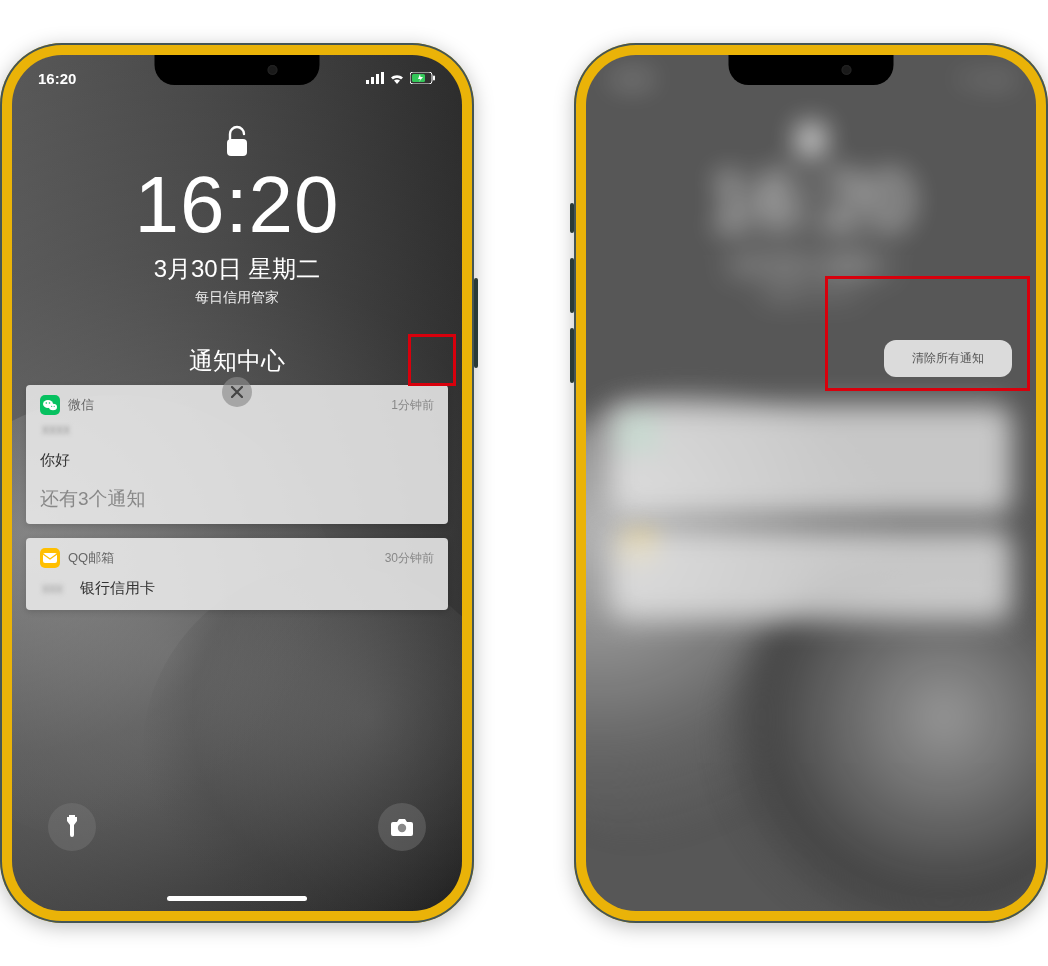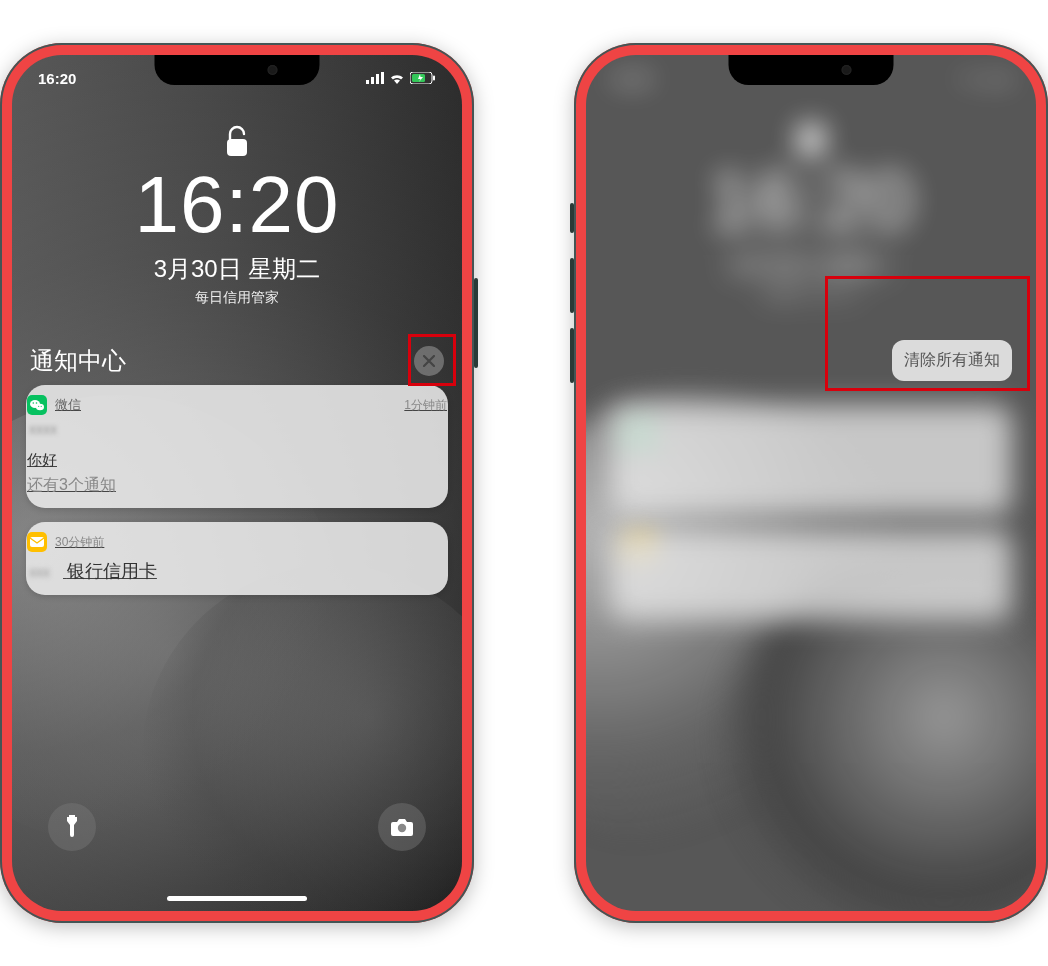--- a/index.html
+++ b/index.html
@@ -10,21 +10,21 @@
     font-family: -apple-system, "Helvetica Neue", Arial, sans-serif;
     display: flex;
     justify-content: center;
     align-items: center;
     gap: 100px;
   }
   .phone {
     width: 508px;
     height: 880px;
     border-radius: 62px;
-    background: #ef4444;
+    background: #eab308;
     padding: 12px;
     position: relative;
     box-shadow: 0 4px 20px rgba(0,0,0,.25), inset 0 0 0 2px #455;
   }
   .side-btn { position:absolute; background:#2a3a37; border-radius:3px; }
   .sb-l1 { left:-4px; top:160px; width:4px; height:30px;}
   .sb-l2 { left:-4px; top:215px; width:4px; height:55px;}
   .sb-l3 { left:-4px; top:285px; width:4px; height:55px;}
   .sb-r  { right:-4px; top:235px; width:4px; height:90px;}
   .screen {
@@ -63,69 +63,68 @@
   }
   .status-right { display:flex; align-items:center; gap:5px;}
   .lock-area {
     position:absolute; top:70px; left:0; right:0; text-align:center; color:#fff; z-index:5;
   }
   .big-time { font-size:80px; font-weight:300; letter-spacing:1px; line-height:1; margin-top:6px;}
   .date { font-size:24px; margin-top:8px; font-weight:400;}
   .subdate { font-size:14px; margin-top:4px; opacity:.9;}
   .nc-header {
     position:absolute; top:290px; left:0; right:0; padding:0 18px;
-    display:flex; justify-content:space-between; align-items:center; z-index:10;
+    display:flex; justify-content:space-between; align-items:center; z-index:10;flex-direction:column;
   }
   .nc-title { color:#fff; font-size:24px; font-weight:400;}
   .close-btn {
     width:30px; height:30px; border-radius:50%;
     background: rgba(140,140,140,.65);
     display:flex; align-items:center; justify-content:center;
     color:#333; font-size:14px;
   }
   .highlight-box {
     position:absolute; border:3px solid #d8000c; z-index:60; pointer-events:none;
   }
   .hl1 { top:279px; right:6px; width:48px; height:52px; }
   .hl2 { top:221px; right:6px; width:205px; height:115px; }
   .cards { position:absolute; top:330px; left:14px; right:14px; z-index:8;}
   .card {
     background: rgba(235,235,235,.88);
-    border-radius:19px; padding:10px 1px 12px; margin-bottom:14px;
+    border-radius:4px; padding:10px 14px 12px; margin-bottom:14px;
     color:#444; font-size:14px;
     box-shadow: 0 2px 6px rgba(0,0,0,.15);
-    text-decoration: underline;
   }
   .card-head { display:flex; align-items:center; gap:8px;}
   .card-head .app { font-size:13px; color:#666; flex:1;}
   .card-head .time { font-size:12px; color:#888;text-align:right;}
   .appicon { width:20px; height:20px; border-radius:5px; display:flex; align-items:center; justify-content:center; font-size:12px;}
   .wechat-icon { background:#07c160; color:#fff;}
   .qq-icon { background:#ffbf00; color:#fff;}
   .sender { margin-top:6px; color:#999; filter:blur(2px); display:inline-block; padding:0 2px;}
   .msg { margin-top:14px; color:#333; font-size:15px;}
-  .msg2 { color:#333; font-size:18px;}
-  .more { margin-top:5px; color:#888; font-size:16px;}
+  .msg2 { color:#333; font-size:15px;}
+  .more { margin-top:16px; color:#888; font-size:19px;}
   .ls-btn {
     position:absolute; bottom:60px; width:48px; height:48px; border-radius:50%;
     background: rgba(120,120,120,.45); display:flex; align-items:center; justify-content:center;
     color:#fff; z-index:8;
   }
   .ls-btn.left { left:36px;} .ls-btn.right { right:36px;}
   .home-bar { position:absolute; bottom:10px; left:50%; transform:translateX(-50%);
     width:140px; height:5px; background:#fff; border-radius:3px; z-index:10;}
   
   .blurred .screen > *:not(.notch):not(.clear-pill):not(.highlight-box){ filter: blur(14px); opacity:.95;}
   .blurred .screen { background:#575757;}
   .blurred .wallpaper-blob1, .blurred .wallpaper-blob2 { opacity:.25;}
   .clear-pill {
     position:absolute; top:285px; right:24px;
     background: rgba(230,230,230,.92);
-    border-radius:12px; padding:10px 12px;
-    color:#555; font-size:16px; z-index:55;
+    border-radius:12px; padding:10px 28px;
+    color:#555; font-size:12px; z-index:55;
   }
   .blur-appdot{position:absolute;width:22px;height:22px;border-radius:6px;left:44px;}
   .bd1{top:370px;background:#07c160;}
   .bd2{top:480px;background:#ffbf00;}
   svg{display:block}
 </style>
 </head>
 <body>
 
 <div class="phone">
@@ -211,20 +210,21 @@
       </div>
 
       <div class="card">
         <div class="card-head">
           <div class="appicon qq-icon">
             <svg width="14" height="10" viewBox="0 0 14 10">
                 <rect x="0" y="0" width="14" height="10" rx="2" fill="#fff"></rect>
                 <path d="M0 1 L7 6 L14 1" stroke="#ffbf00" stroke-width="1.4" fill="none"></path>
               </svg>
           </div>
+          <div class="app">QQ邮箱</div>
           <div class="time">30分钟前</div>
         </div>
         <div style="margin-top:6px;">
           <span class="sender" style="filter:blur(2.5px);display:inline-block;width:36px;">xxx</span>
           <span class="msg2">银行信用卡</span>
         </div>
       </div>
     </div>
 
     <div class="ls-btn left">

